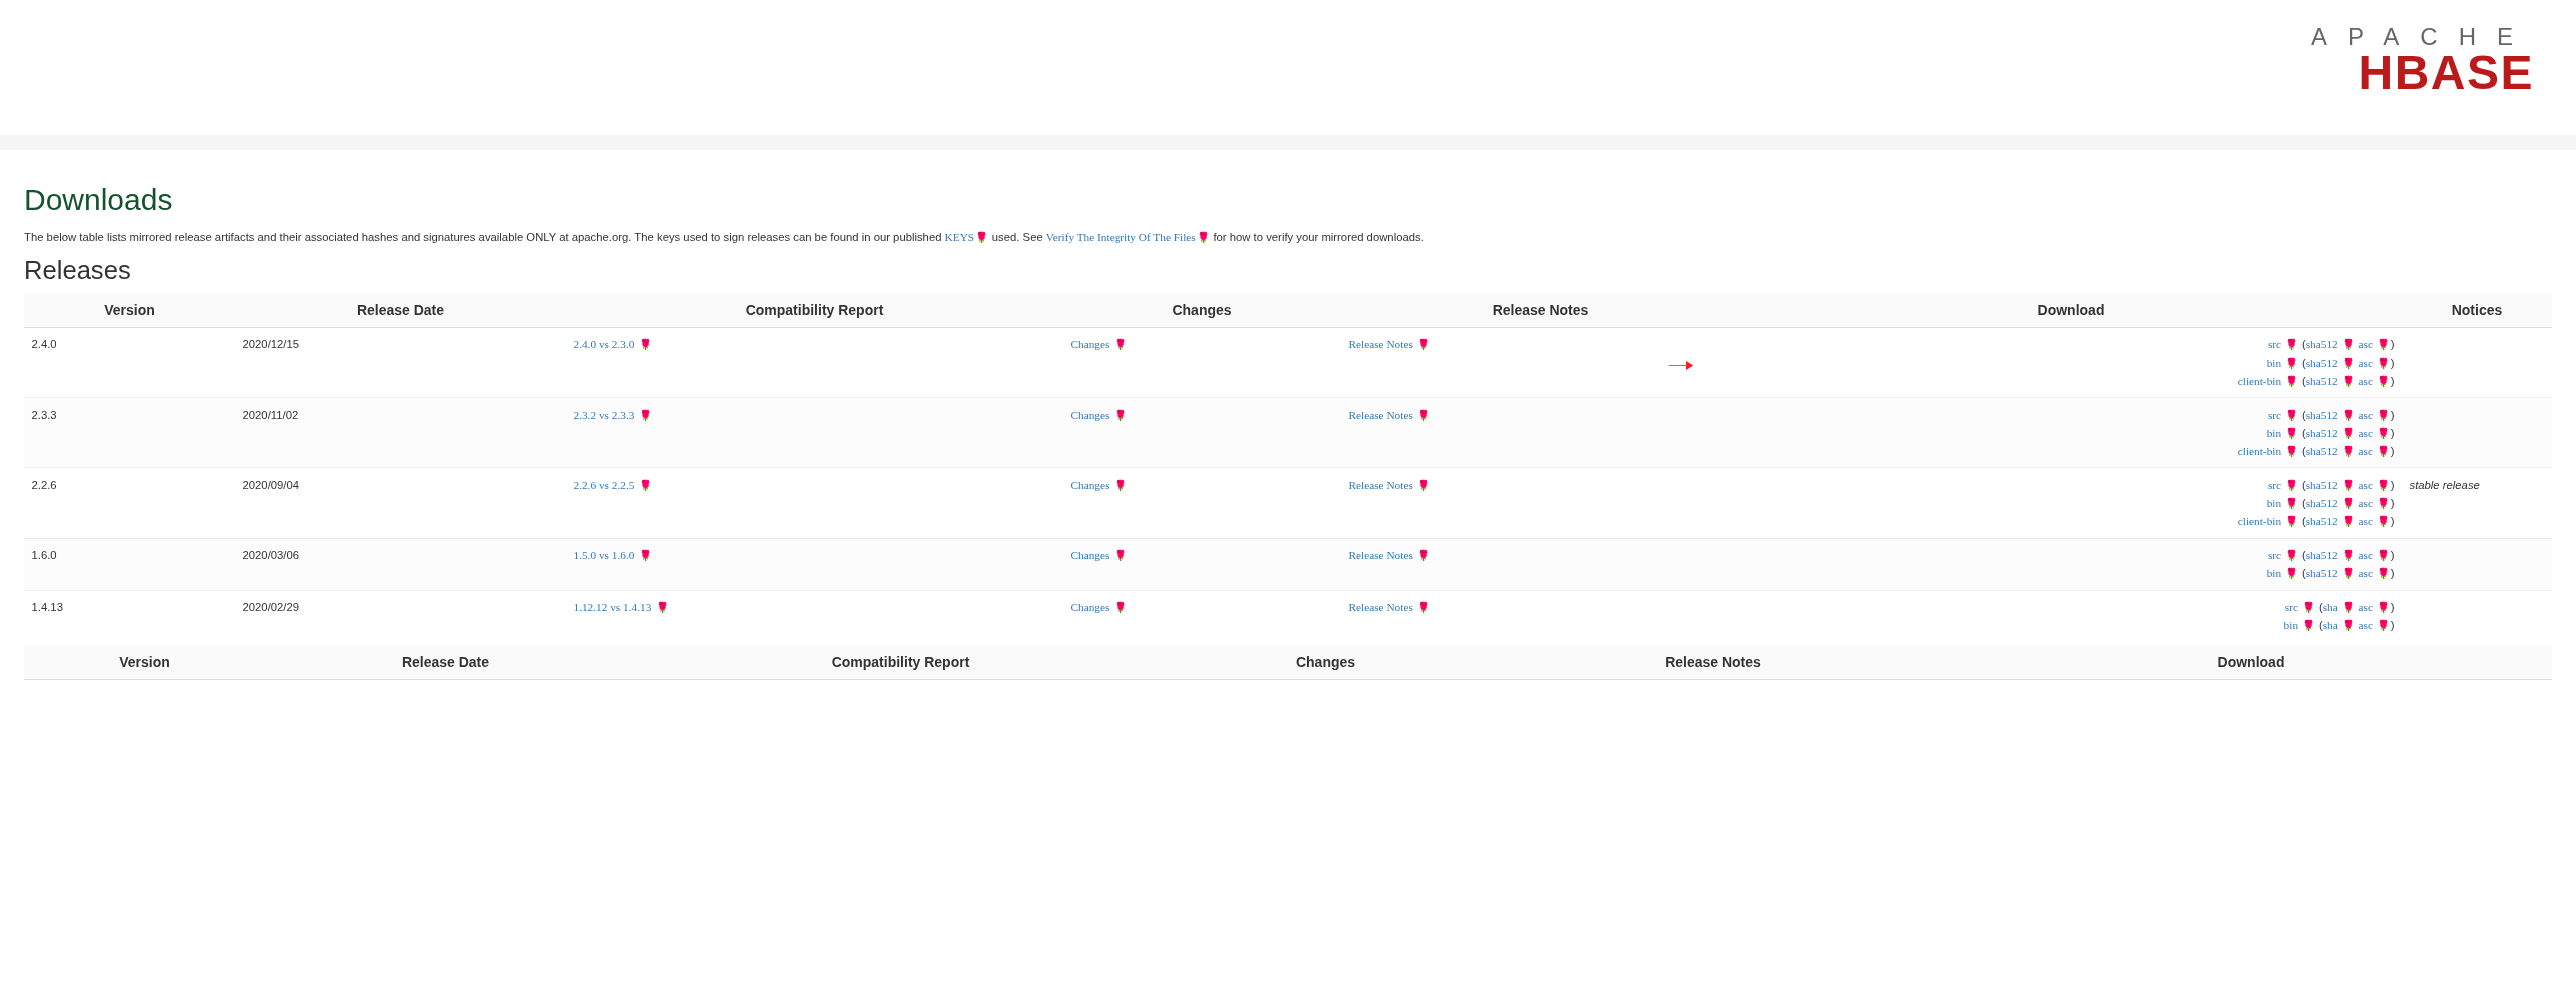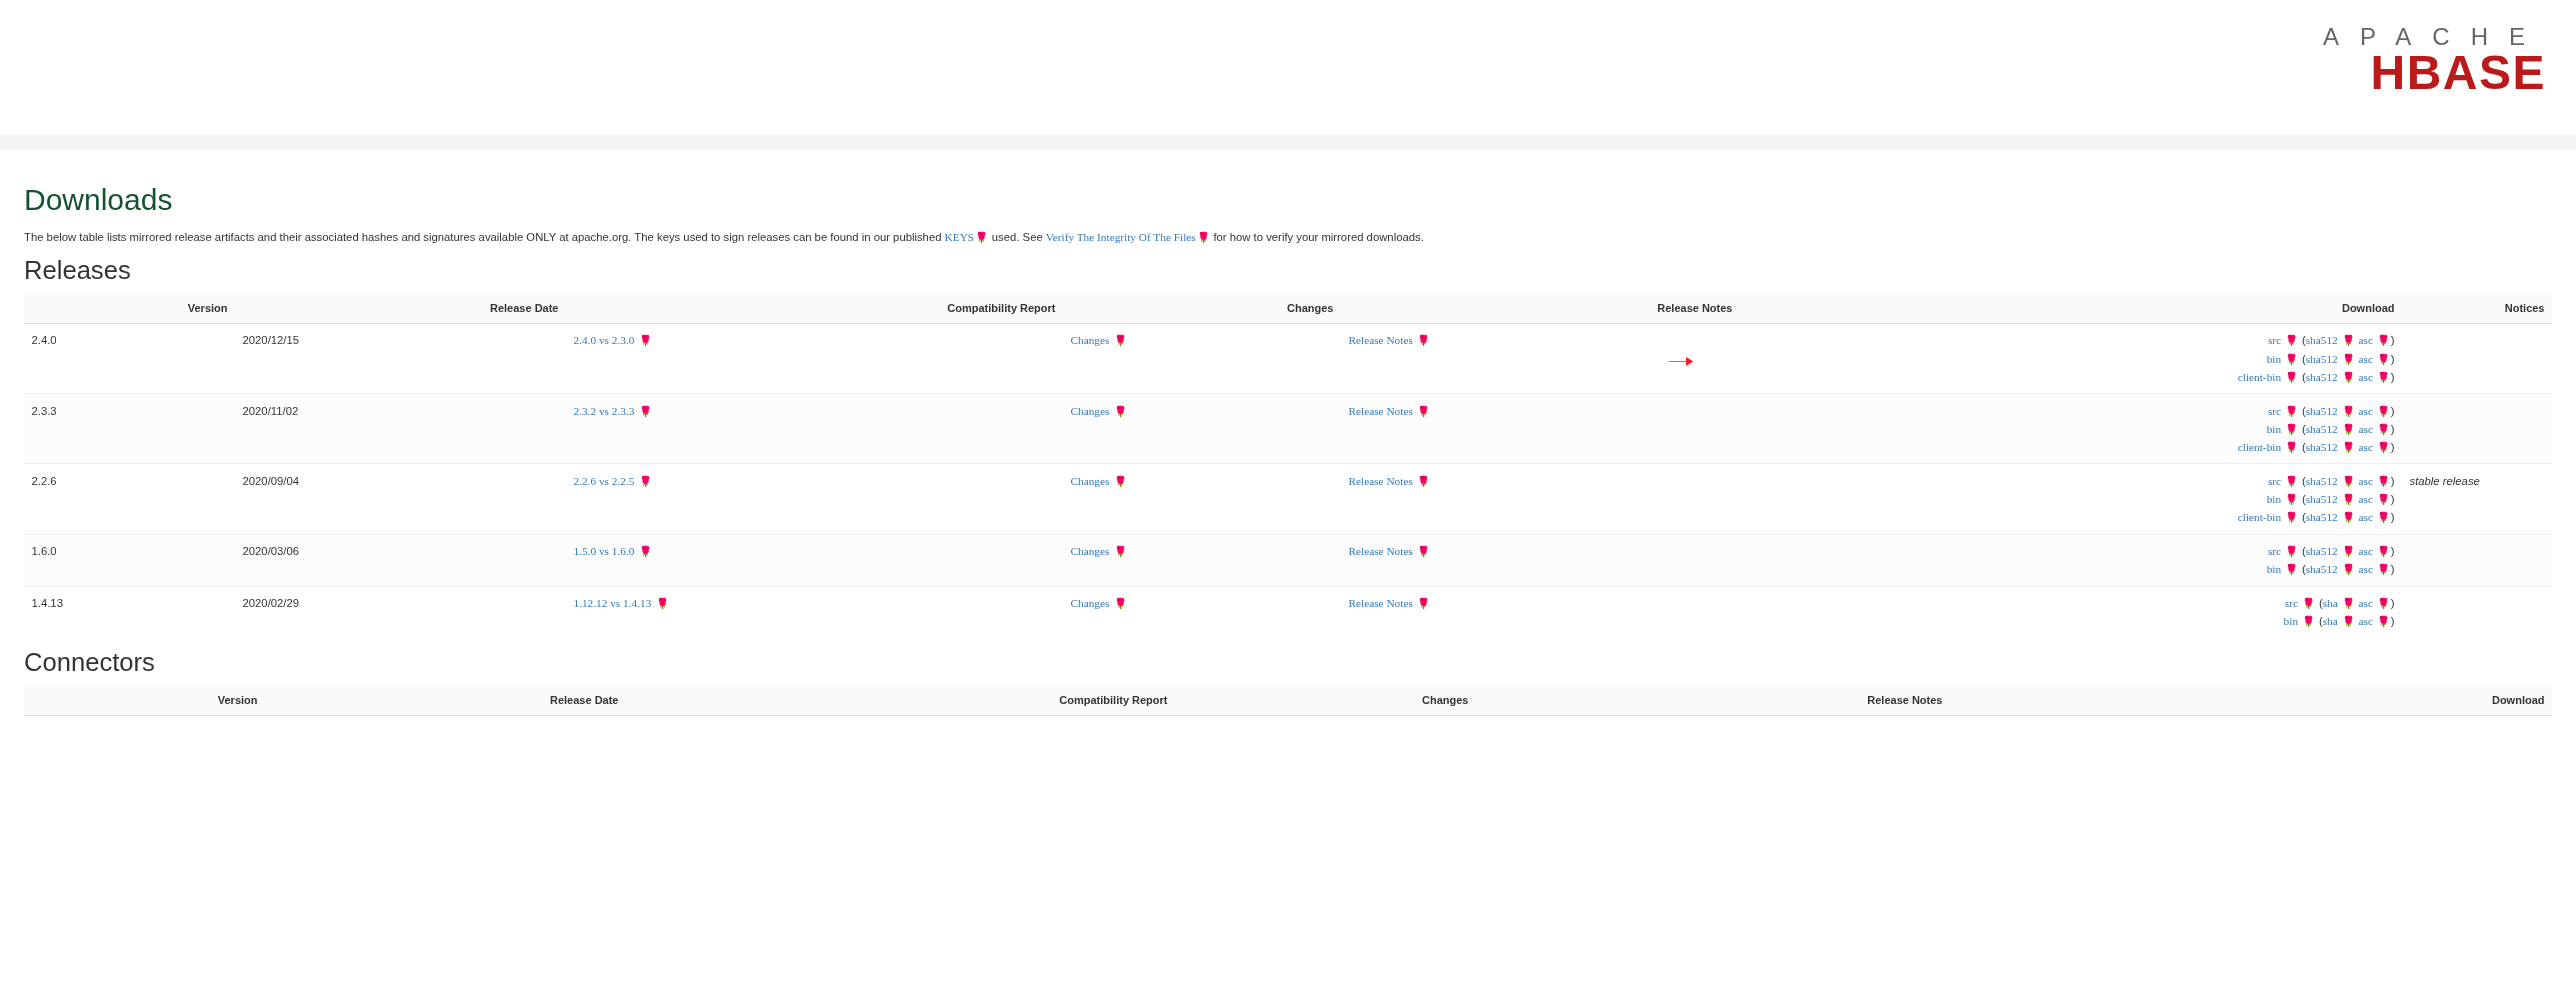--- a/index.html
+++ b/index.html
@@ -9,21 +9,21 @@
       color: #333;
       background: #fff;
       width: 2576px;
     }
     .topbar {
       height: 135px;
       position: relative;
     }
     .logo {
       position: absolute;
-      right: 30px;
+      right: 42px;
       top: 22.6px;
       text-align: right;
     }
     .logo-apache {
       font-family: Arial, sans-serif;
       font-size: 24px;
       letter-spacing: 21px;
       color: #666;
       font-weight: 300;
     }
@@ -66,23 +66,23 @@
       font-size: 10.5px;
       margin-left: 1.5px;
       filter: hue-rotate(-20deg) saturate(1.4);
     }
     table {
       width: 100%;
       border-collapse: collapse;
       margin-top: 3px;
     }
     thead th {
-      text-align: right;
+      text-align: center;
       font-weight: 700;
-      font-size: 11px;
+      font-size: 14px;
       padding: 9px 7.5px;
       border-bottom: 1.5px solid #ddd;
       background: #fafafa;
     }
     tbody td {
       padding: 7.5px 7.5px;
       border-top: 0.8px solid #eee;
       vertical-align: top;
       font-size: 11.3px;
       line-height: 1.6;
@@ -210,21 +210,20 @@
           <td><a href="#">Release Notes</a> <span class="rose">🌹</span></td>
           <td class="row-rel">
             <div class="dl-line"><a href="#">src</a> <span class="rose">🌹</span> (<a href="#">sha</a> <span class="rose">🌹</span> <a href="#">asc</a> <span class="rose">🌹</span>)</div>
             <div class="dl-line"><a href="#">bin</a> <span class="rose">🌹</span> (<a href="#">sha</a> <span class="rose">🌹</span> <a href="#">asc</a> <span class="rose">🌹</span>)</div>
           </td>
           <td></td>
         </tr>
       </tbody>
   </table>
 
-  <h2 class="section-title">Connectors</h2>
 
   <table>
     <thead>
       <tr>
         <th class="col-c-version">Version</th>
         <th class="col-c-date">Release Date</th>
         <th class="col-c-compat">Compatibility Report</th>
         <th class="col-c-changes">Changes</th>
         <th class="col-c-notes">Release Notes</th>
         <th class="col-c-download">Download</th>

